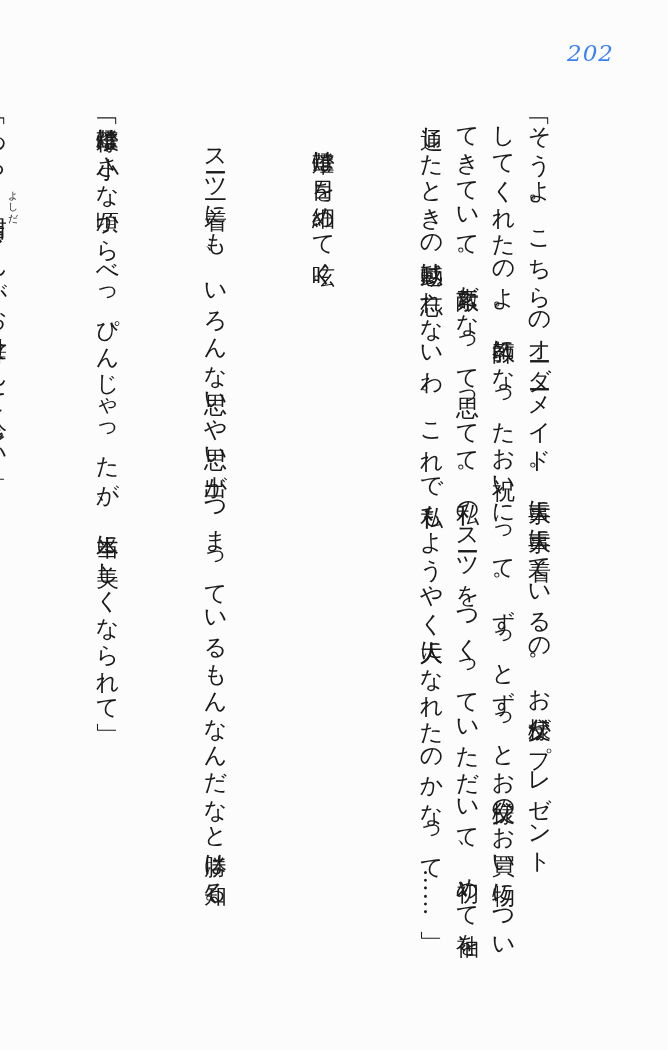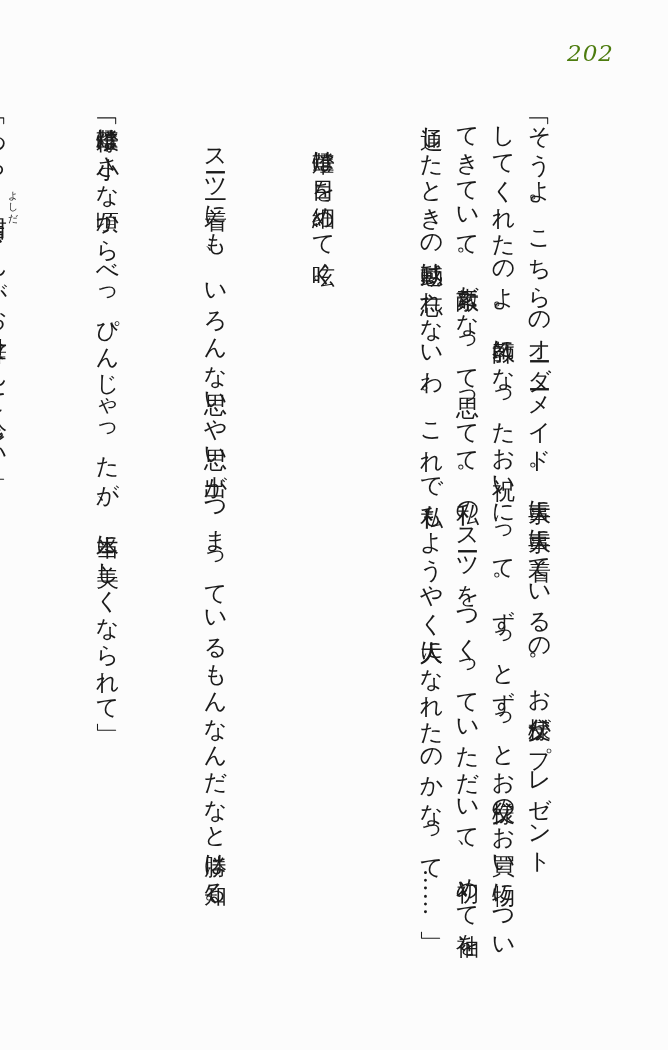--- a/index.html
+++ b/index.html
@@ -14,21 +14,21 @@
     height:1050px;
     background:#fcfcfc;
     overflow:hidden;
   }
   .page-number{
     position:absolute;
     top:40px;
     right:54px;
     font-size:23px;
     font-style:italic;
-    color:#4d7c0f;
+    color:#3b82f6;
     letter-spacing:1px;
   }
   .text-block{
     position:absolute;
     top:110px;
     right:38px;
     height:912px;
     writing-mode:vertical-rl;
     text-orientation:mixed;
     font-size:23px;

